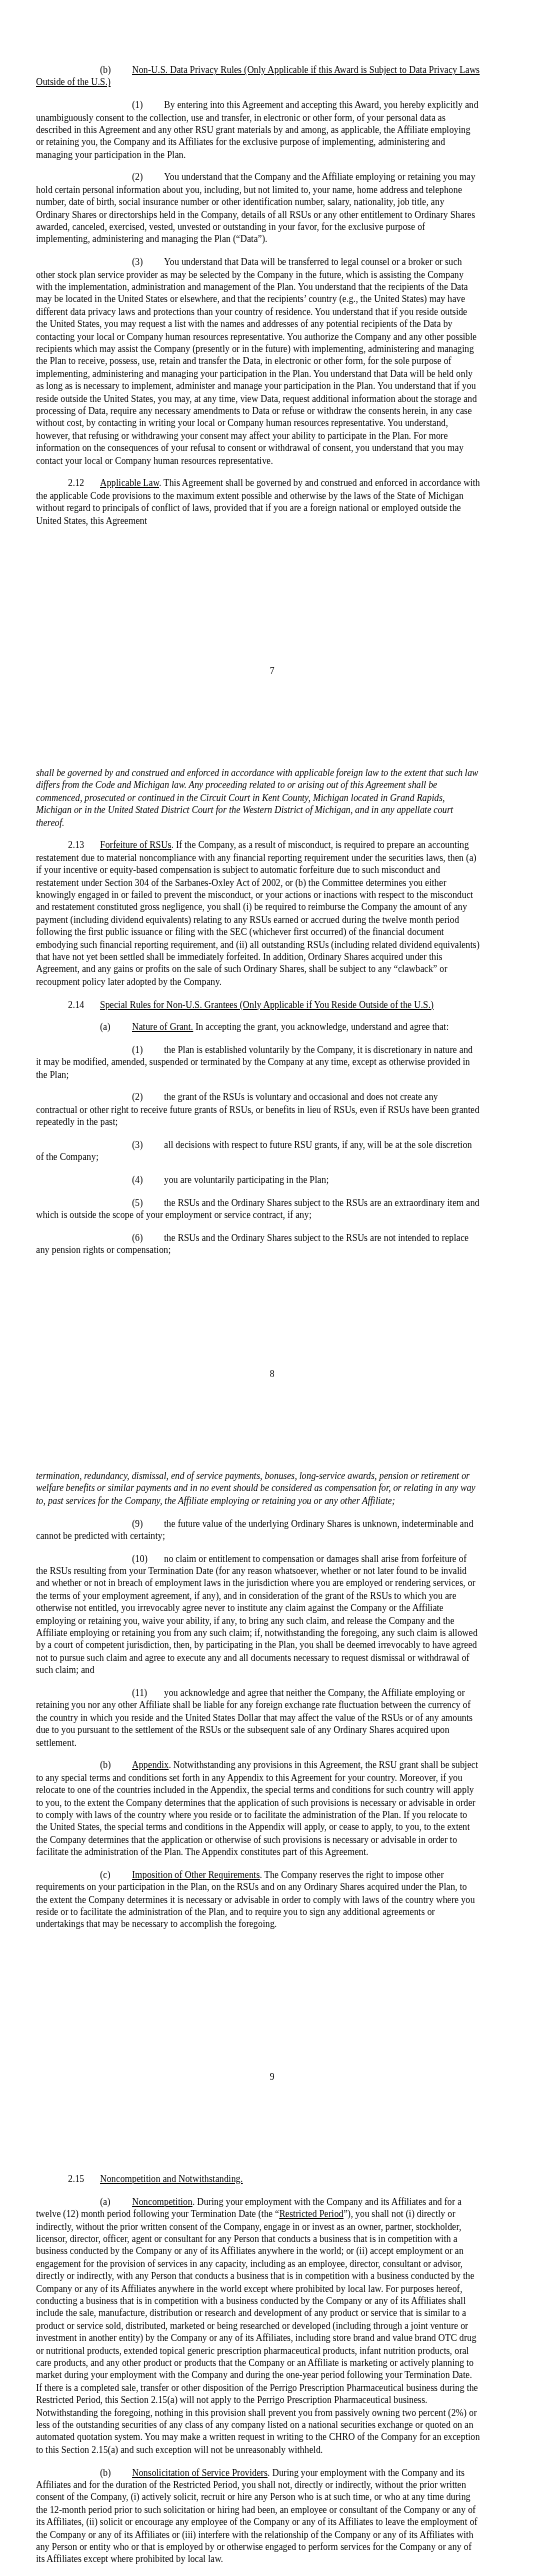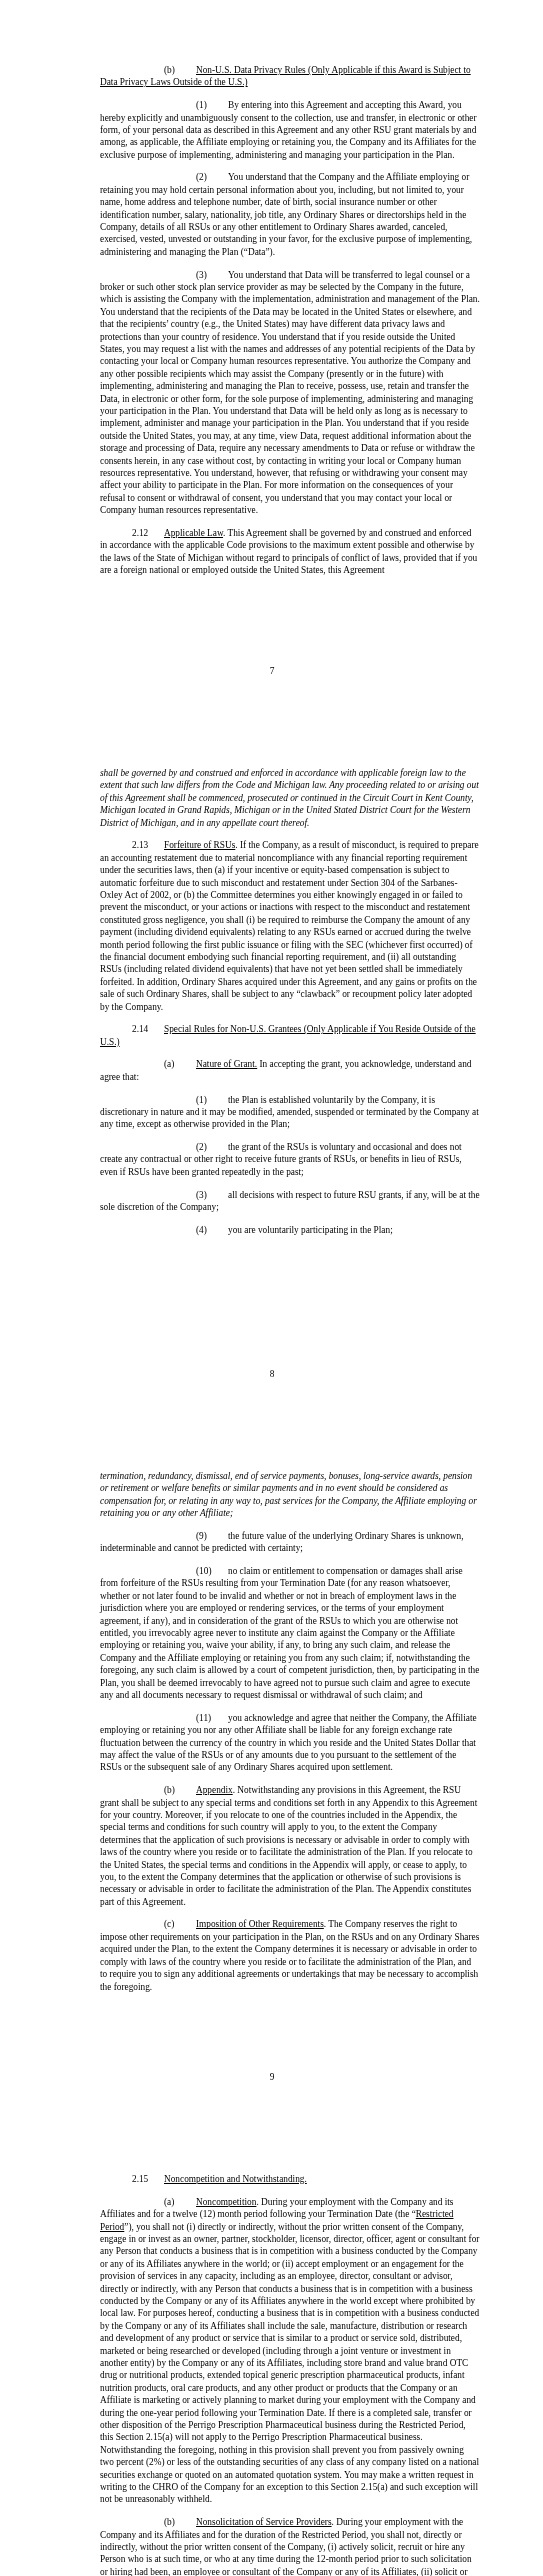--- a/index.html
+++ b/index.html
@@ -9,21 +9,21 @@
     color: #000000;
     font-family: "Liberation Serif", "DejaVu Serif", serif;
     font-size: 9.3px;
     line-height: 12.4px;
   }
   .doc { width: 544px; background: #ffffff; }
   .page {
     width: 544px;
     height: 703px;
     box-sizing: border-box;
-    padding: 64px 64px 0 100px;
+    padding: 64px 64px 0 36px;
     position: relative;
     overflow: hidden;
     background: #ffffff;
   }
   p.para { margin: 10.3px 0 0 0; padding: 0; text-align: left; }
   p.para:first-child { margin-top: 0; }
   .section { text-indent: 32px; }
   .sub     { text-indent: 64px; }
   .item    { text-indent: 96px; }
   .cont    { text-indent: 0; font-style: italic; }
@@ -52,20 +52,22 @@
       </div>
       <div class="page">
         <p class="para cont"><span>shall be governed by and construed and enforced in accordance with applicable foreign law to the extent that such law differs from the Code and Michigan law.  Any proceeding related to or arising out of this Agreement shall be commenced, prosecuted or continued in the Circuit Court in Kent County, Michigan located in Grand Rapids, Michigan or in the United Stated District Court for the Western District of Michigan, and in any appellate court thereof.</span></p>
         <p class="para section"><span class="label">2.13</span><span class="u">Forfeiture of RSUs</span><span>.  If the Company, as a result of misconduct, is required to prepare an accounting restatement due to material noncompliance with any financial reporting requirement under the securities laws, then (a) if your incentive or equity-based compensation is subject to automatic forfeiture due to such misconduct and restatement under Section 304 of the Sarbanes-Oxley Act of 2002, or (b) the Committee determines you either knowingly engaged in or failed to prevent the misconduct, or your actions or inactions with respect to the misconduct and restatement constituted gross negligence, you shall (i) be required to reimburse the Company the amount of any payment (including dividend equivalents) relating to any RSUs earned or accrued during the twelve month period following the first public issuance or filing with the SEC (whichever first occurred) of the financial document embodying such financial reporting requirement, and (ii) all outstanding RSUs (including related dividend equivalents) that have not yet been settled shall be immediately forfeited.  In addition, Ordinary Shares acquired under this Agreement, and any gains or profits on the sale of such Ordinary Shares, shall be subject to any “clawback” or recoupment policy later adopted by the Company.</span></p>
         <p class="para section"><span class="label">2.14</span><span class="u">Special Rules for Non-U.S. Grantees (Only Applicable if You Reside Outside of the U.S.)</span></p>
         <p class="para sub"><span class="label">(a)</span><span class="u">Nature of Grant.</span><span> In accepting the grant, you acknowledge, understand and agree that:</span></p>
         <p class="para item"><span class="label">(1)</span><span>the Plan is established voluntarily by the Company, it is discretionary in nature and it may be modified, amended, suspended or terminated by the Company at any time, except as otherwise provided in the Plan;</span></p>
         <p class="para item"><span class="label">(2)</span><span>the grant of the RSUs is voluntary and occasional and does not create any contractual or other right to receive future grants of RSUs, or benefits in lieu of RSUs, even if RSUs have been granted repeatedly in the past;</span></p>
         <p class="para item"><span class="label">(3)</span><span>all decisions with respect to future RSU grants, if any, will be at the sole discretion of the Company;</span></p>
         <p class="para item"><span class="label">(4)</span><span>you are voluntarily participating in the Plan;</span></p>
+        <p class="para item"><span class="label">(5)</span><span>the RSUs and the Ordinary Shares subject to the RSUs are an extraordinary item and which is outside the scope of your employment or service contract, if any;</span></p>
+        <p class="para item"><span class="label">(6)</span><span>the RSUs and the Ordinary Shares subject to the RSUs are not intended to replace any pension rights or compensation;</span></p>
         <div class="page-number">8</div>
       </div>
       <div class="page">
         <p class="para cont"><span>termination, redundancy, dismissal, end of service payments, bonuses, long-service awards, pension or retirement or welfare benefits or similar payments and in no event should be considered as compensation for, or relating in any way to, past services for the Company, the Affiliate employing or retaining you or any other Affiliate;</span></p>
         <p class="para item"><span class="label">(9)</span><span>the future value of the underlying Ordinary Shares is unknown, indeterminable and cannot be predicted with certainty;</span></p>
         <p class="para item"><span class="label">(10)</span><span>no claim or entitlement to compensation or damages shall arise from forfeiture of the RSUs resulting from your Termination Date (for any reason whatsoever, whether or not later found to be invalid and whether or not in breach of employment laws in the jurisdiction where you are employed or rendering services, or the terms of your employment agreement, if any), and in consideration of the grant of the RSUs to which you are otherwise not entitled, you irrevocably agree never to institute any claim against the Company or the Affiliate employing or retaining you, waive your ability, if any, to bring any such claim, and release the Company and the Affiliate employing or retaining you from any such claim; if, notwithstanding the foregoing, any such claim is allowed by a court of competent jurisdiction, then, by participating in the Plan, you shall be deemed irrevocably to have agreed not to pursue such claim and agree to execute any and all documents necessary to request dismissal or withdrawal of such claim; and</span></p>
         <p class="para item"><span class="label">(11)</span><span>you acknowledge and agree that neither the Company, the Affiliate employing or retaining you nor any other Affiliate shall be liable for any foreign exchange rate fluctuation between the currency of the country in which you reside and the United States Dollar that may affect the value of the RSUs or of any amounts due to you pursuant to the settlement of the RSUs or the subsequent sale of any Ordinary Shares acquired upon settlement.</span></p>
         <p class="para sub"><span class="label">(b)</span><span class="u">Appendix</span><span>.  Notwithstanding any provisions in this Agreement, the RSU grant shall be subject to any special terms and conditions set forth in any Appendix to this Agreement for your country.  Moreover, if you relocate to one of the countries included in the Appendix, the special terms and conditions for such country will apply to you, to the extent the Company determines that the application of such provisions is necessary or advisable in order to comply with laws of the country where you reside or to facilitate the administration of the Plan.  If you relocate to the United States, the special terms and conditions in the Appendix will apply, or cease to apply, to you, to the extent the Company determines that the application or otherwise of such provisions is necessary or advisable in order to facilitate the administration of the Plan.  The Appendix constitutes part of this Agreement.</span></p>
         <p class="para sub"><span class="label">(c)</span><span class="u">Imposition of Other Requirements</span><span>.  The Company reserves the right to impose other requirements on your participation in the Plan, on the RSUs and on any Ordinary Shares acquired under the Plan, to the extent the Company determines it is necessary or advisable in order to comply with laws of the country where you reside or to facilitate the administration of the Plan, and to require you to sign any additional agreements or undertakings that may be necessary to accomplish the foregoing.</span></p>
         <div class="page-number">9</div>

